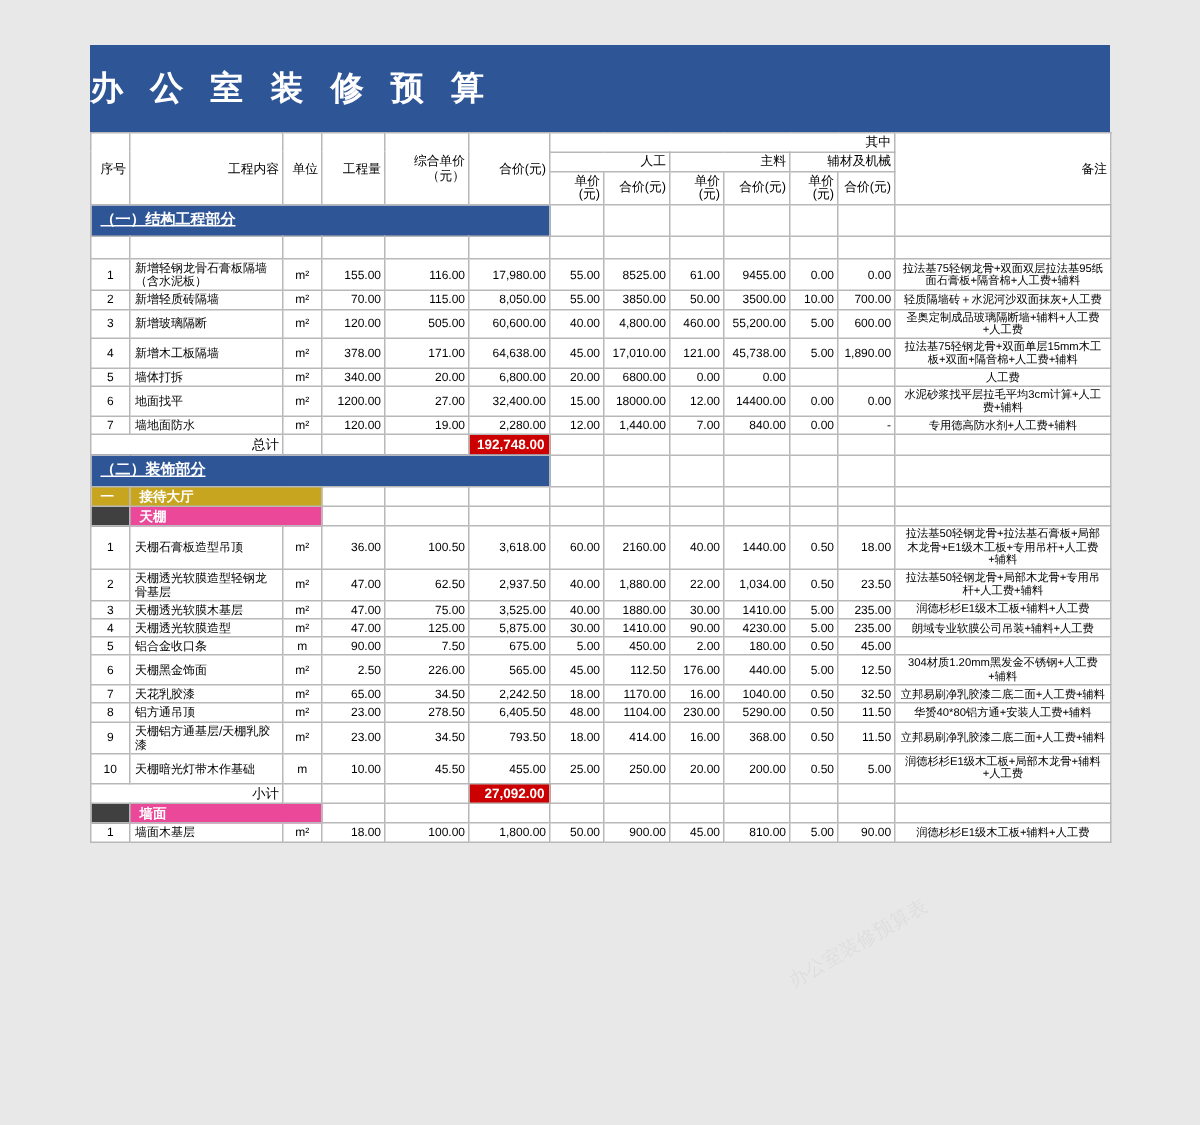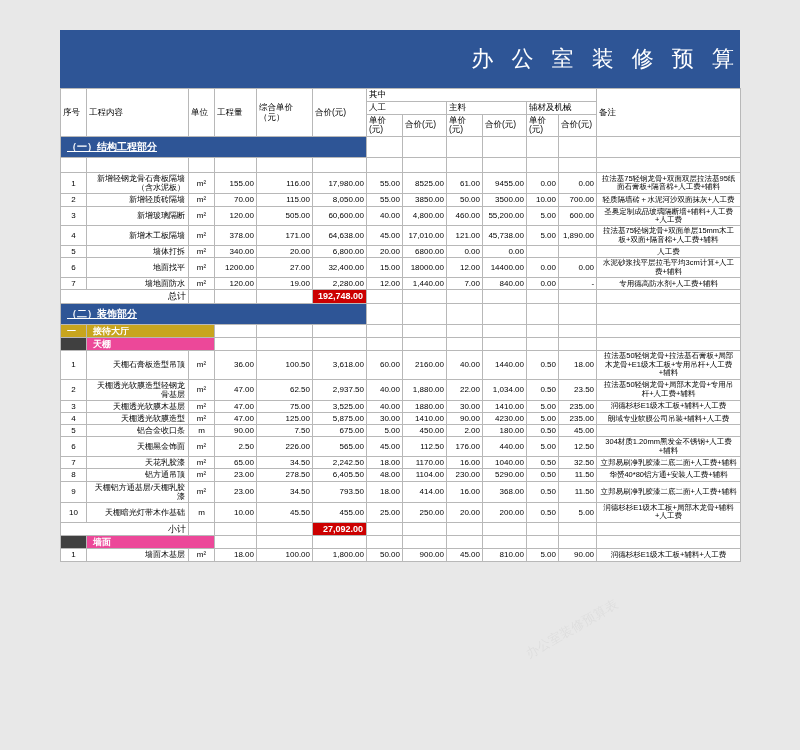--- a/index.html
+++ b/index.html
@@ -7,34 +7,34 @@
     width:800px;height:750px;
     background:#e8e8e8;
     font-family:"Liberation Sans","DejaVu Sans",sans-serif;
     font-size:9px;color:#000;
     overflow:hidden;
   }
   #sheet{
     position:absolute;left:60px;top:30px;width:680px;background:#fff;
   }
   .title-bar{
-    background:#2e5596;color:#fff;text-align:right;
-    font-size:22px;font-weight:normal;letter-spacing:6px;
+    background:#2e5596;color:#fff;text-align:left;
+    font-size:22px;font-weight:bold;letter-spacing:6px;
     padding:14px 0 14px 0;
   }
   table{border-collapse:collapse;width:680px;table-layout:fixed;}
   td,th{
     border:1px solid #b8b8b8;
     font-size:8px;line-height:1.15;
     padding:1px 2px;
     vertical-align:middle;
     word-break:break-all;
   }
   th{font-weight:normal;text-align:center;background:#fff;}
-  .hdr{font-size:8.5px;text-align:left;}
+  .hdr{font-size:8.5px;text-align:right;}
   .c{text-align:center;}
   .r{text-align:right;}
   .sec{
     background:#2e5596;color:#fff;font-weight:bold;
     font-size:10px;text-align:left;padding-left:6px;height:18px;text-decoration:underline;
   }
   .sub1{
     background:#c8a51e;color:#fff;font-weight:bold;font-size:9px;
     text-align:left;padding-left:6px;
   }
@@ -42,21 +42,21 @@
     background:#ec4899;color:#fff;font-weight:bold;font-size:9px;
     text-align:left;padding-left:6px;
   }
   .sub2c{background:#404040;}
   .total-label{text-align:right;padding-left:6px;font-size:9px;}
   .total-val{
     background:#cc0000;color:#fff;font-weight:bold;text-align:right;
     font-size:9px;padding-right:3px;margin-top:40px;
   }
   .note{font-size:7.5px;line-height:1.12;text-align:center;padding:1px 3px;}
-  .nm{font-size:8px;line-height:1.15;text-align:right;padding:1px 3px;margin-left:12px;}
+  .nm{font-size:8px;line-height:1.15;text-align:left;padding:1px 3px;margin-left:12px;}
   .watermark{
     position:absolute;left:0;top:0;width:800px;height:750px;
     pointer-events:none;overflow:hidden;
   }
   .wm{
     position:absolute;color:rgba(0,0,0,0.045);font-size:13px;
     transform:rotate(-30deg);white-space:nowrap;
   }
 </style>
 </head>

